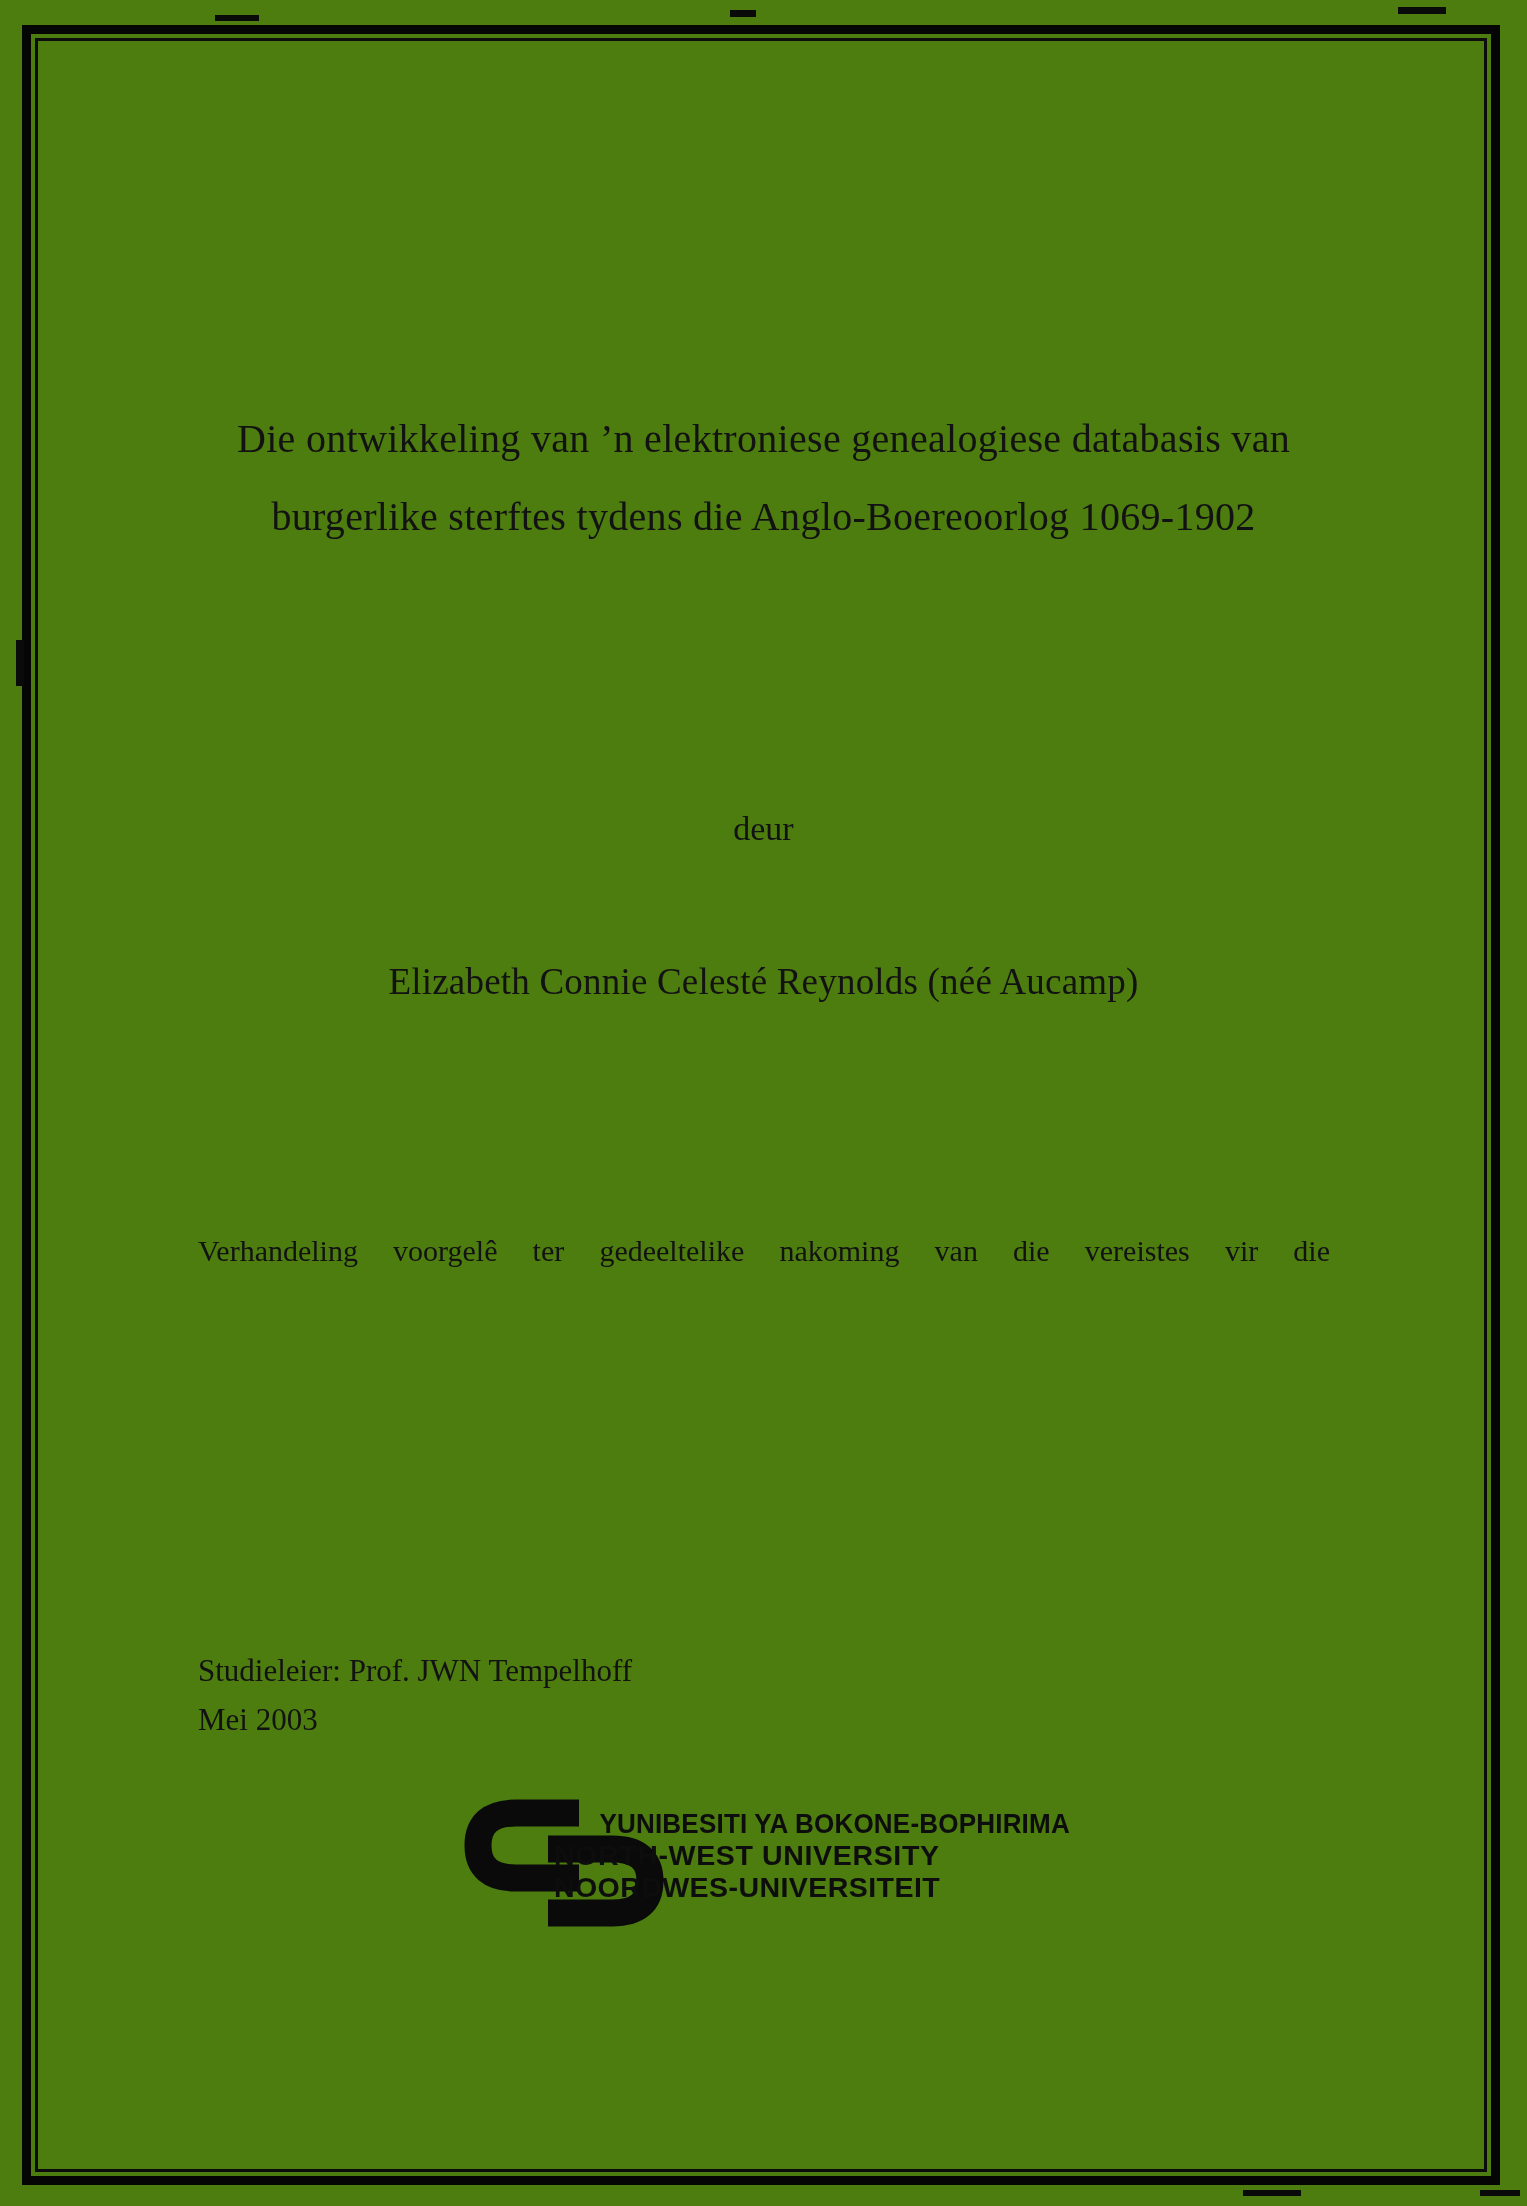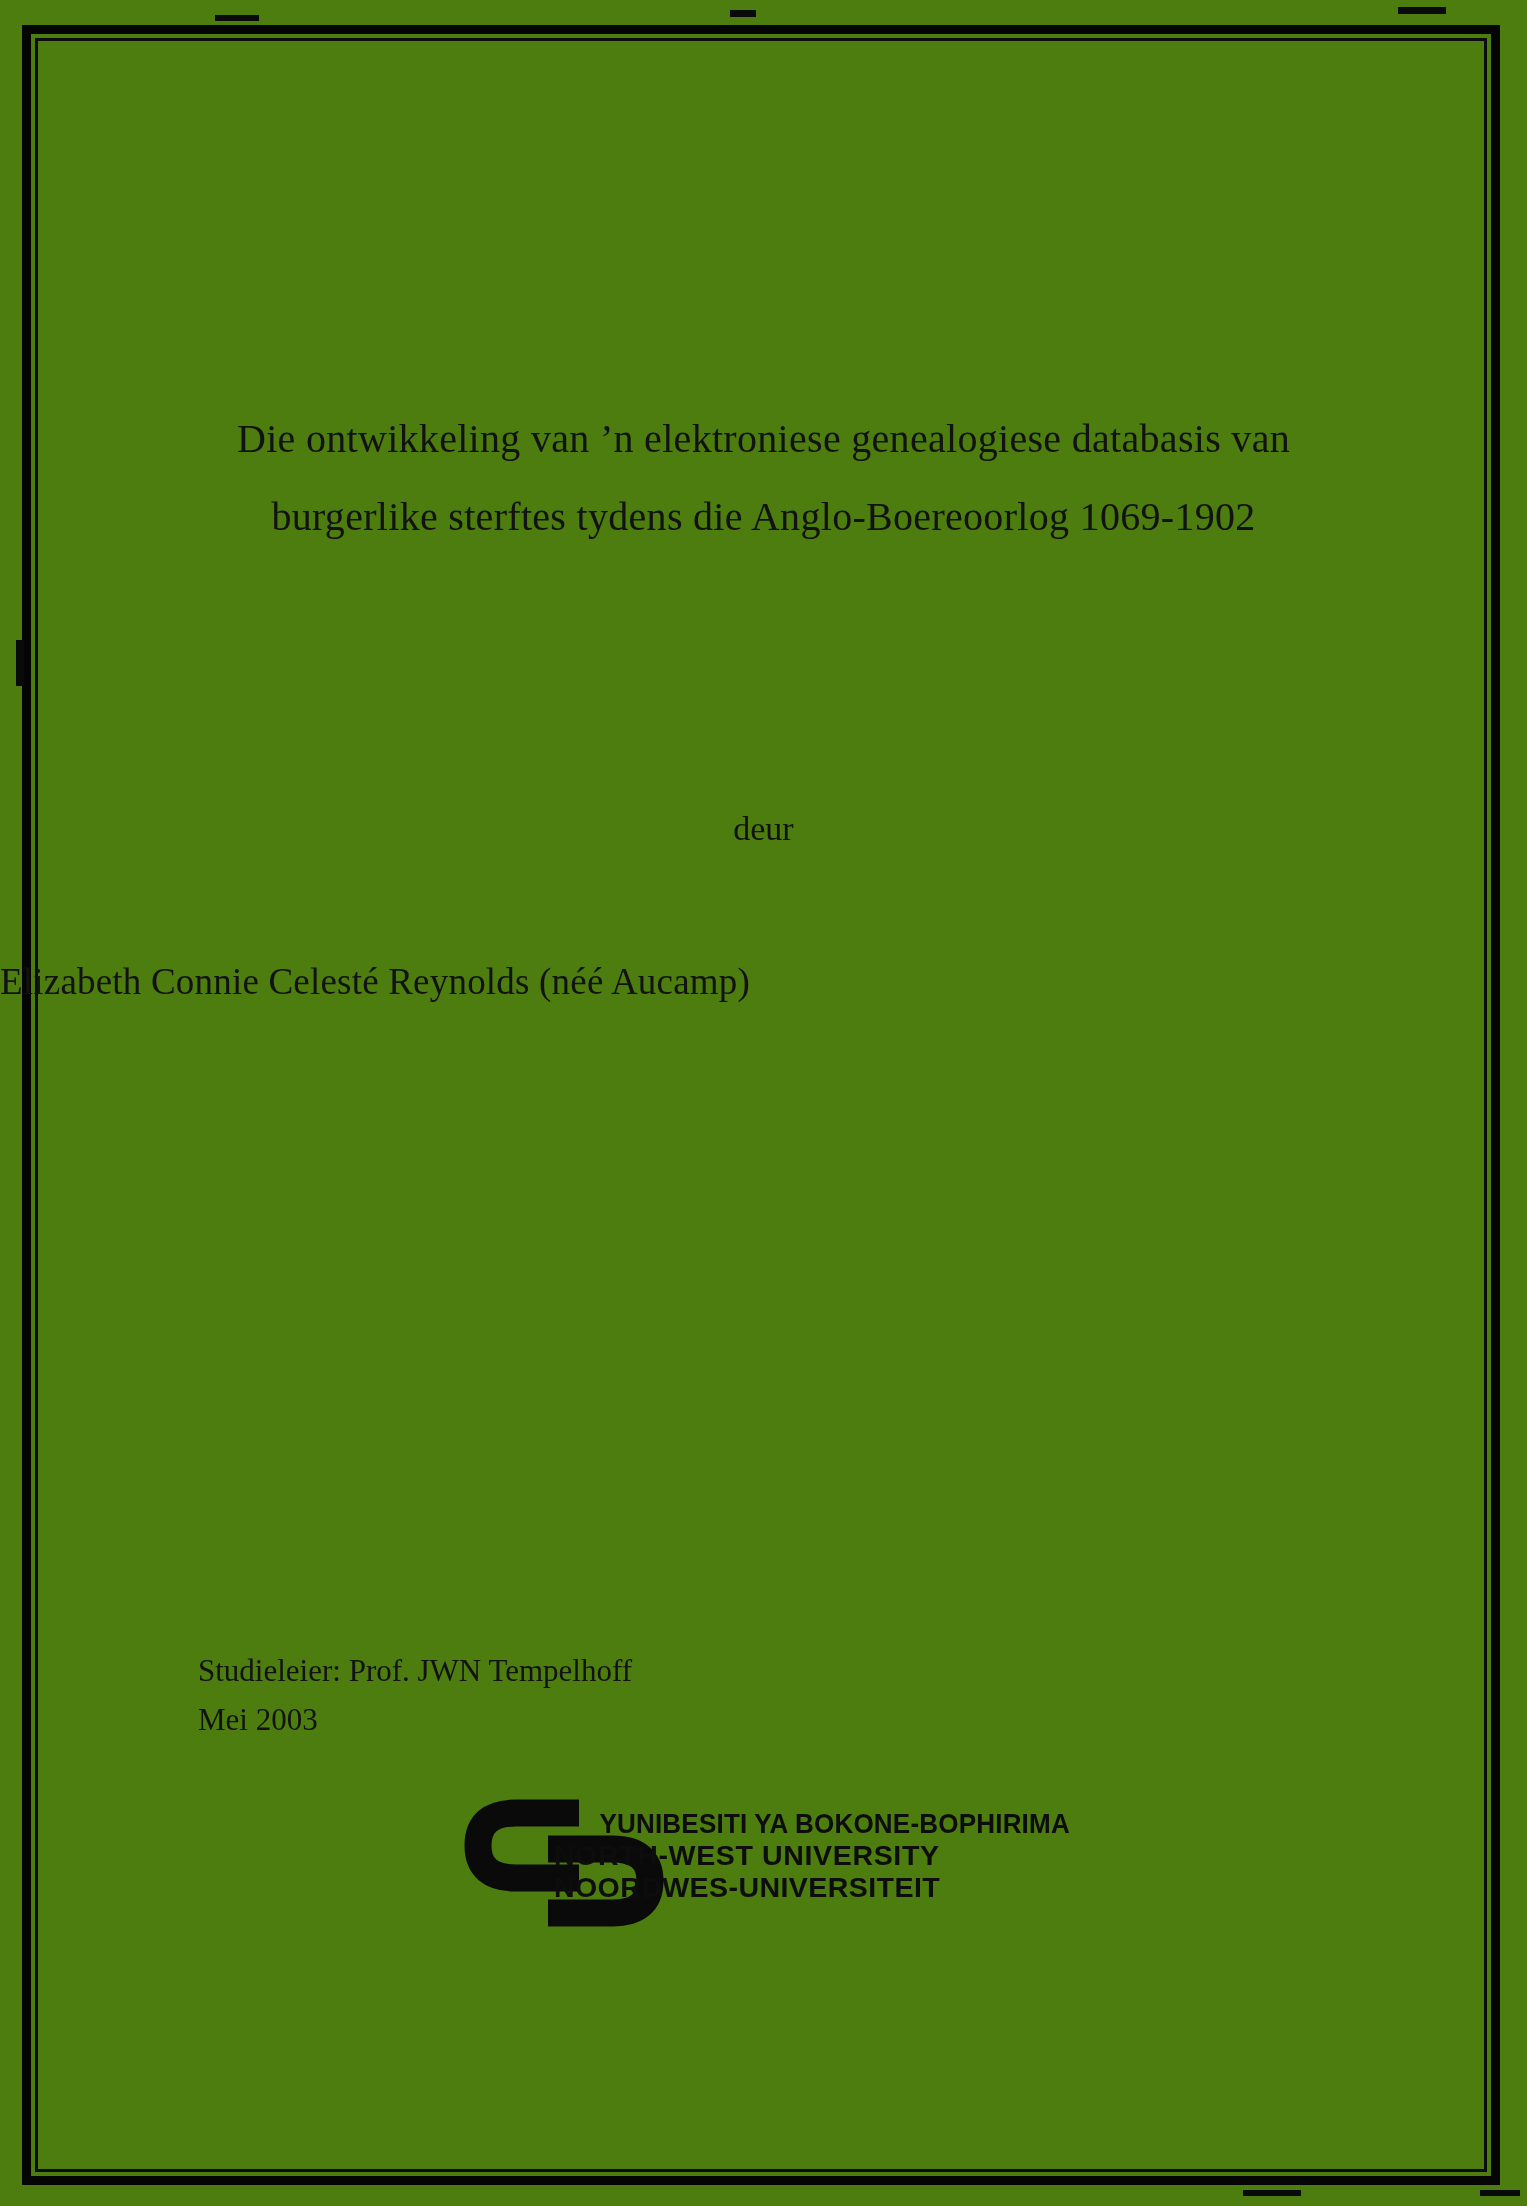--- a/index.html
+++ b/index.html
@@ -48,20 +48,21 @@
   .byline {
     position: absolute;
     top: 810px; left: 0; width: 1527px;
     text-align: center;
     font-size: 34px;
   }
 
   .author {
     position: absolute;
     top: 960px; left: 0; width: 1527px;
+    text-align: center;
     font-size: 37px;
     letter-spacing: 0.2px;
   }
 
   .statement {
     position: absolute;
     top: 1228px; left: 198px; width: 1132px;
     font-size: 30px;
     line-height: 46px;
   }
@@ -123,20 +124,21 @@
   <div class="title-block">
     <div>Die ontwikkeling van ’n elektroniese genealogiese databasis van</div>
     <div>burgerlike sterftes tydens die Anglo-Boereoorlog 1069-1902</div>
   </div>
 
   <div class="byline">deur</div>
 
   <div class="author">Elizabeth Connie Celesté Reynolds (néé Aucamp)</div>
 
   <div class="statement">
+    <div class="justified">Verhandeling voorgelê ter gedeeltelike nakoming van die vereistes vir die</div>
   </div>
 
   <div class="supervisor-block">
     <div>Studieleier: Prof. JWN Tempelhoff</div>
     <div>Mei 2003</div>
   </div>
 
   <div class="logo">
     <svg class="logo-mark" viewBox="0 0 200 131" xmlns="http://www.w3.org/2000/svg" aria-hidden="true">
 

